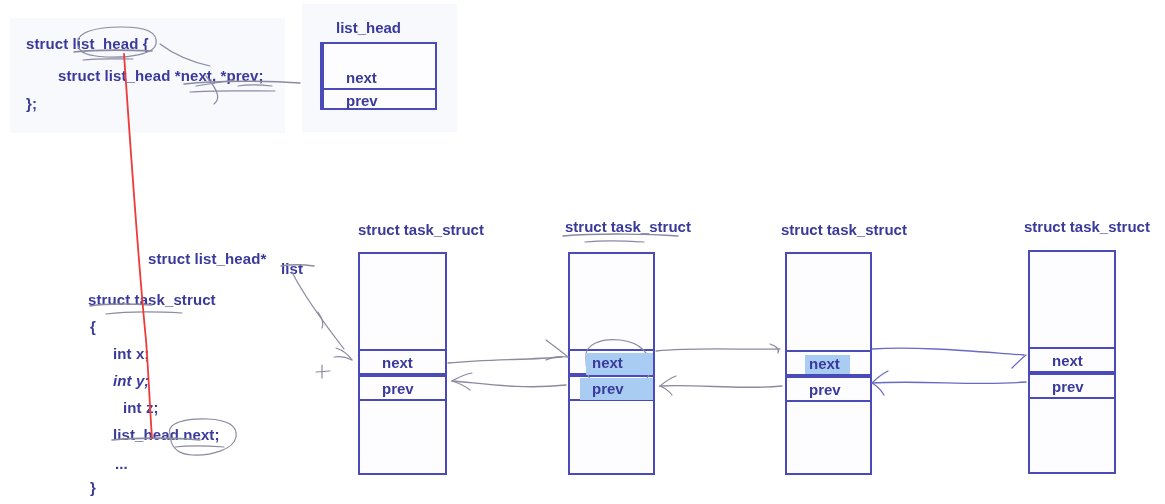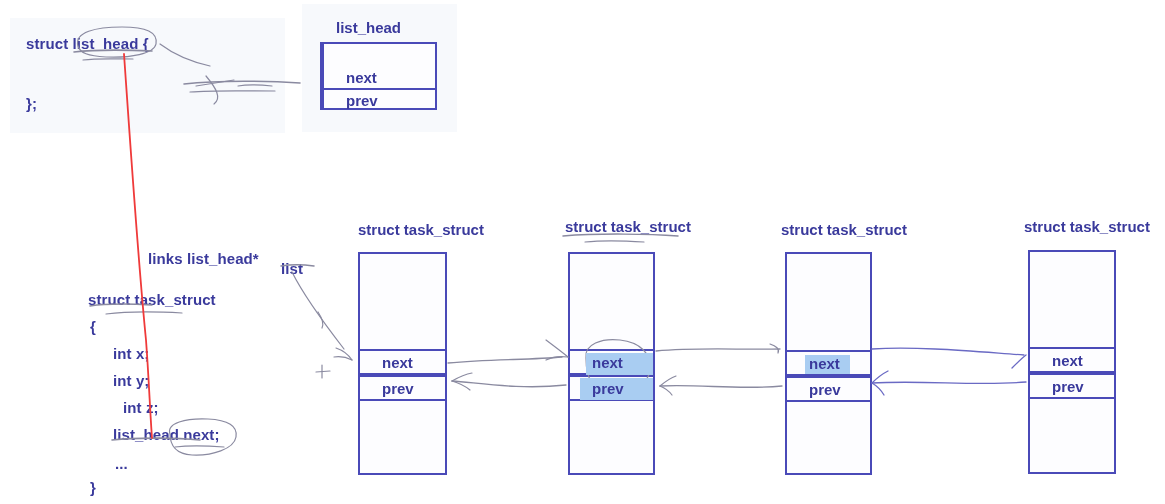--- a/index.html
+++ b/index.html
@@ -92,39 +92,40 @@
 </style>
 </head>
 <body>
 
 <div id="canvas">
 
   <div class="softtint" style="left:10px; top:18px; width:275px; height:115px;"></div>
   <div class="softtint" style="left:302px; top:4px; width:155px; height:128px;"></div>
 
   <div class="code-line" style="left:26px; top:35px;">struct list_head {</div>
+  <div class="code-line" style="left:58px; top:67px;">struct list_head *next, *prev;</div>
   <div class="code-line" style="left:26px; top:95px;">};</div>
 
   <div class="title" style="left:336px; top:19px;">list_head</div>
   <div class="listhead-box" style="left:320px; top:42px; width:117px; height:68px;">
     <div class="lh-cell" style="left:0; top:22px; width:113px; height:22px; border-top:none;">
       <span>next</span>
     </div>
     <div class="lh-cell" style="left:0; top:44px; width:113px; height:22px;">
       <span>prev</span>
     </div>
   </div>
 
-  <div class="code-line" style="left:148px; top:250px;">links list_head*</div>
+  <div class="code-line" style="left:148px; top:250px;">struct list_head*</div>
   <div class="code-line" style="left:281px; top:260px;">list</div>
 
   <div class="code-line" style="left:88px; top:291px;">struct task_struct</div>
   <div class="code-line" style="left:90px; top:318px;">{</div>
   <div class="code-line" style="left:113px; top:345px;">int x;</div>
-  <div class="code-line" style="left:113px; top:372px;">int y;</div>
+  <div class="code-line" style="left:113px; top:372px;font-style:italic;">int y;</div>
   <div class="code-line" style="left:123px; top:399px;">int z;</div>
   <div class="code-line" style="left:113px; top:426px;">list_head next;</div>
   <div class="code-line" style="left:115px; top:455px;">...</div>
   <div class="code-line" style="left:90px; top:479px;">}</div>
 
   <div class="title" style="left:358px; top:221px;">struct task_struct</div>
   <div class="struct-box" style="left:358px; top:252px; width:89px; height:223px;"></div>
   <div class="cell" style="left:358px; top:349px; width:89px; height:26px;">
     <span class="celltext">next</span>
   </div>

